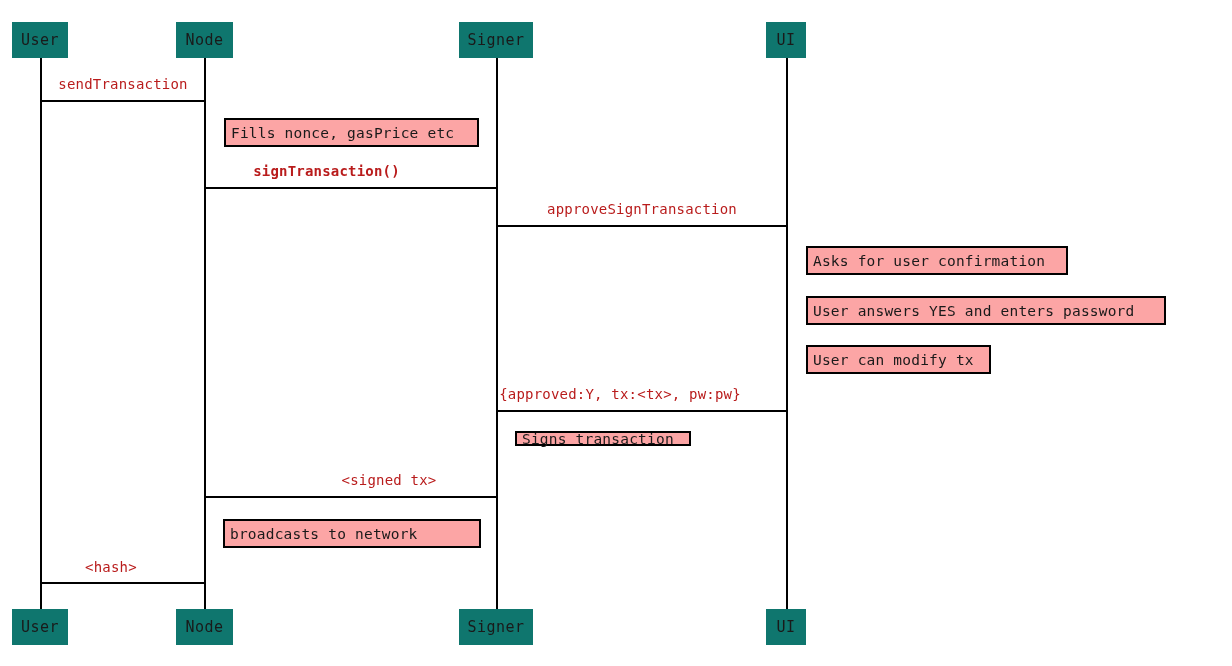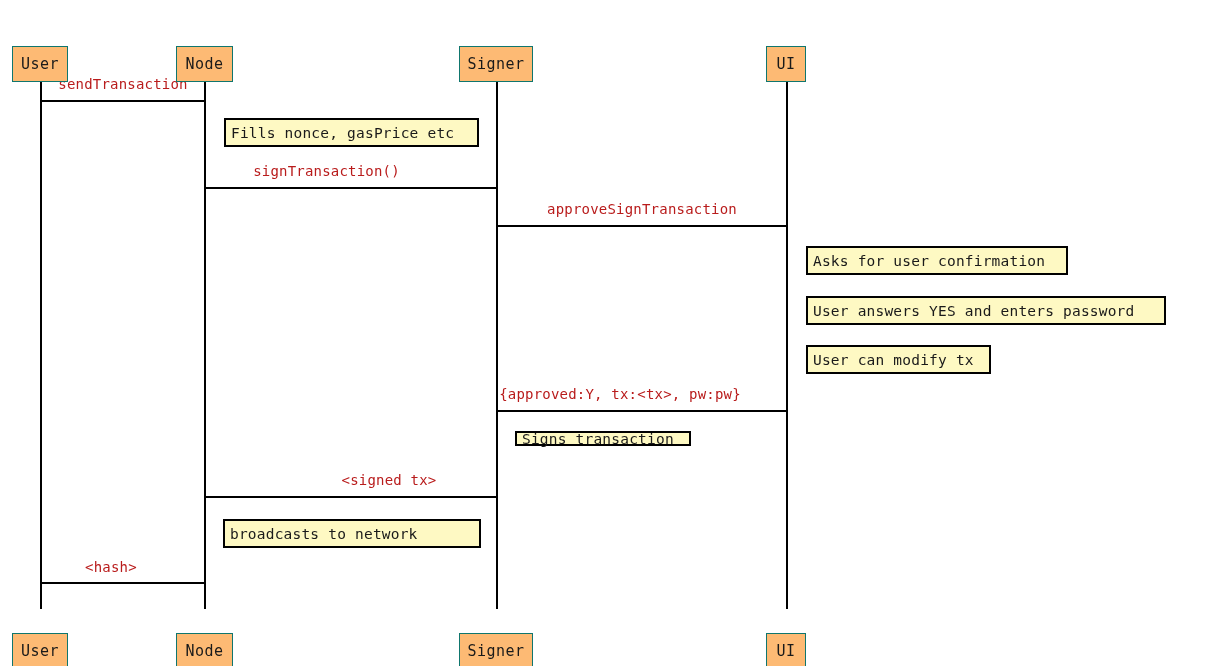--- a/index.html
+++ b/index.html
@@ -11,31 +11,30 @@
     position: relative;
     width: 1232px;
     height: 666px;
     background: #ffffff;
     font-family: "DejaVu Sans Mono", "Liberation Mono", monospace;
     overflow: hidden;
   }
   
   .participant {
     position: absolute;
-    border: 1px solid #0f766e;
-    background: #fdba74;
+    border: 7px solid #0f766e;
+    background: #0f766e;
     box-sizing: border-box;
     display: flex;
     align-items: center;
     justify-content: center;
     font-size: 15px;
     color: #1a1a1a;
     letter-spacing: 0.5px;
     z-index: 5;
-    margin-top: 24px;
   }
   
   .lifeline {
     position: absolute;
     width: 2px;
     background: #000000;
     z-index: 1;
   }
   
   .activation {
@@ -58,21 +57,21 @@
     color: #b91c1c;
     white-space: nowrap;
     text-align: center;
     z-index: 4;
     letter-spacing: 0.2px;
   }
   
   .note {
     position: absolute;
     border: 2px solid #000000;
-    background: #fef9c3;
+    background: #fca5a5;
     box-sizing: border-box;
     display: flex;
     align-items: center;
     font-size: 14.5px;
     color: #1a1a1a;
     white-space: nowrap;
     overflow: visible;
     padding-left: 5px;
     z-index: 6;
     letter-spacing: 0.2px;
@@ -90,21 +89,21 @@
     <div class="activation" style="left: 204px; top: 100px; width: 14px; height: 87px;"></div>
     <div class="activation" style="left: 204px; top: 187px; width: 14px; height: 309px;"></div>
     <div class="activation" style="left: 204px; top: 496px; width: 14px; height: 86px;"></div>
     <div class="activation" style="left: 496px; top: 187px; width: 14px; height: 38px;"></div>
     <div class="activation" style="left: 496px; top: 225px; width: 14px; height: 185px;"></div>
     <div class="activation" style="left: 496px; top: 410px; width: 14px; height: 86px;"></div>
     <div class="activation" style="left: 786px; top: 225px; width: 14px; height: 185px;"></div>
     <div class="msgline" style="left: 40px; top: 100px; width: 166px;"></div>
     <div class="msglabel" style="left: 30px; top: 76px; width: 186px;">sendTransaction</div>
     <div class="msgline" style="left: 204px; top: 187px; width: 294px;"></div>
-    <div class="msglabel" style="left: 204px; top: 163px; width: 245px;">signTransaction()</div>
+    <div class="msglabel" style="left: 204px; top: 163px; width: 245px; font-weight: bold;">signTransaction()</div>
     <div class="msgline" style="left: 496px; top: 225px; width: 292px;"></div>
     <div class="msglabel" style="left: 496px; top: 201px; width: 292px;">approveSignTransaction</div>
     <div class="msgline" style="left: 496px; top: 410px; width: 292px;"></div>
     <div class="msglabel" style="left: 496px; top: 386px; width: 248px;">{approved:Y, tx:&lt;tx&gt;, pw:pw}</div>
     <div class="msgline" style="left: 204px; top: 496px; width: 294px;"></div>
     <div class="msglabel" style="left: 204px; top: 472px; width: 294px; padding-left: 38px;">&lt;signed tx&gt;</div>
     <div class="msgline" style="left: 40px; top: 582px; width: 166px;"></div>
     <div class="msglabel" style="left: 40px; top: 559px; width: 142px;">&lt;hash&gt;</div>
     <div class="participant" style="left: 12px; top: 22px; width: 56px; height: 36px;">User</div>
     <div class="participant" style="left: 12px; top: 609px; width: 56px; height: 36px;">User</div>

